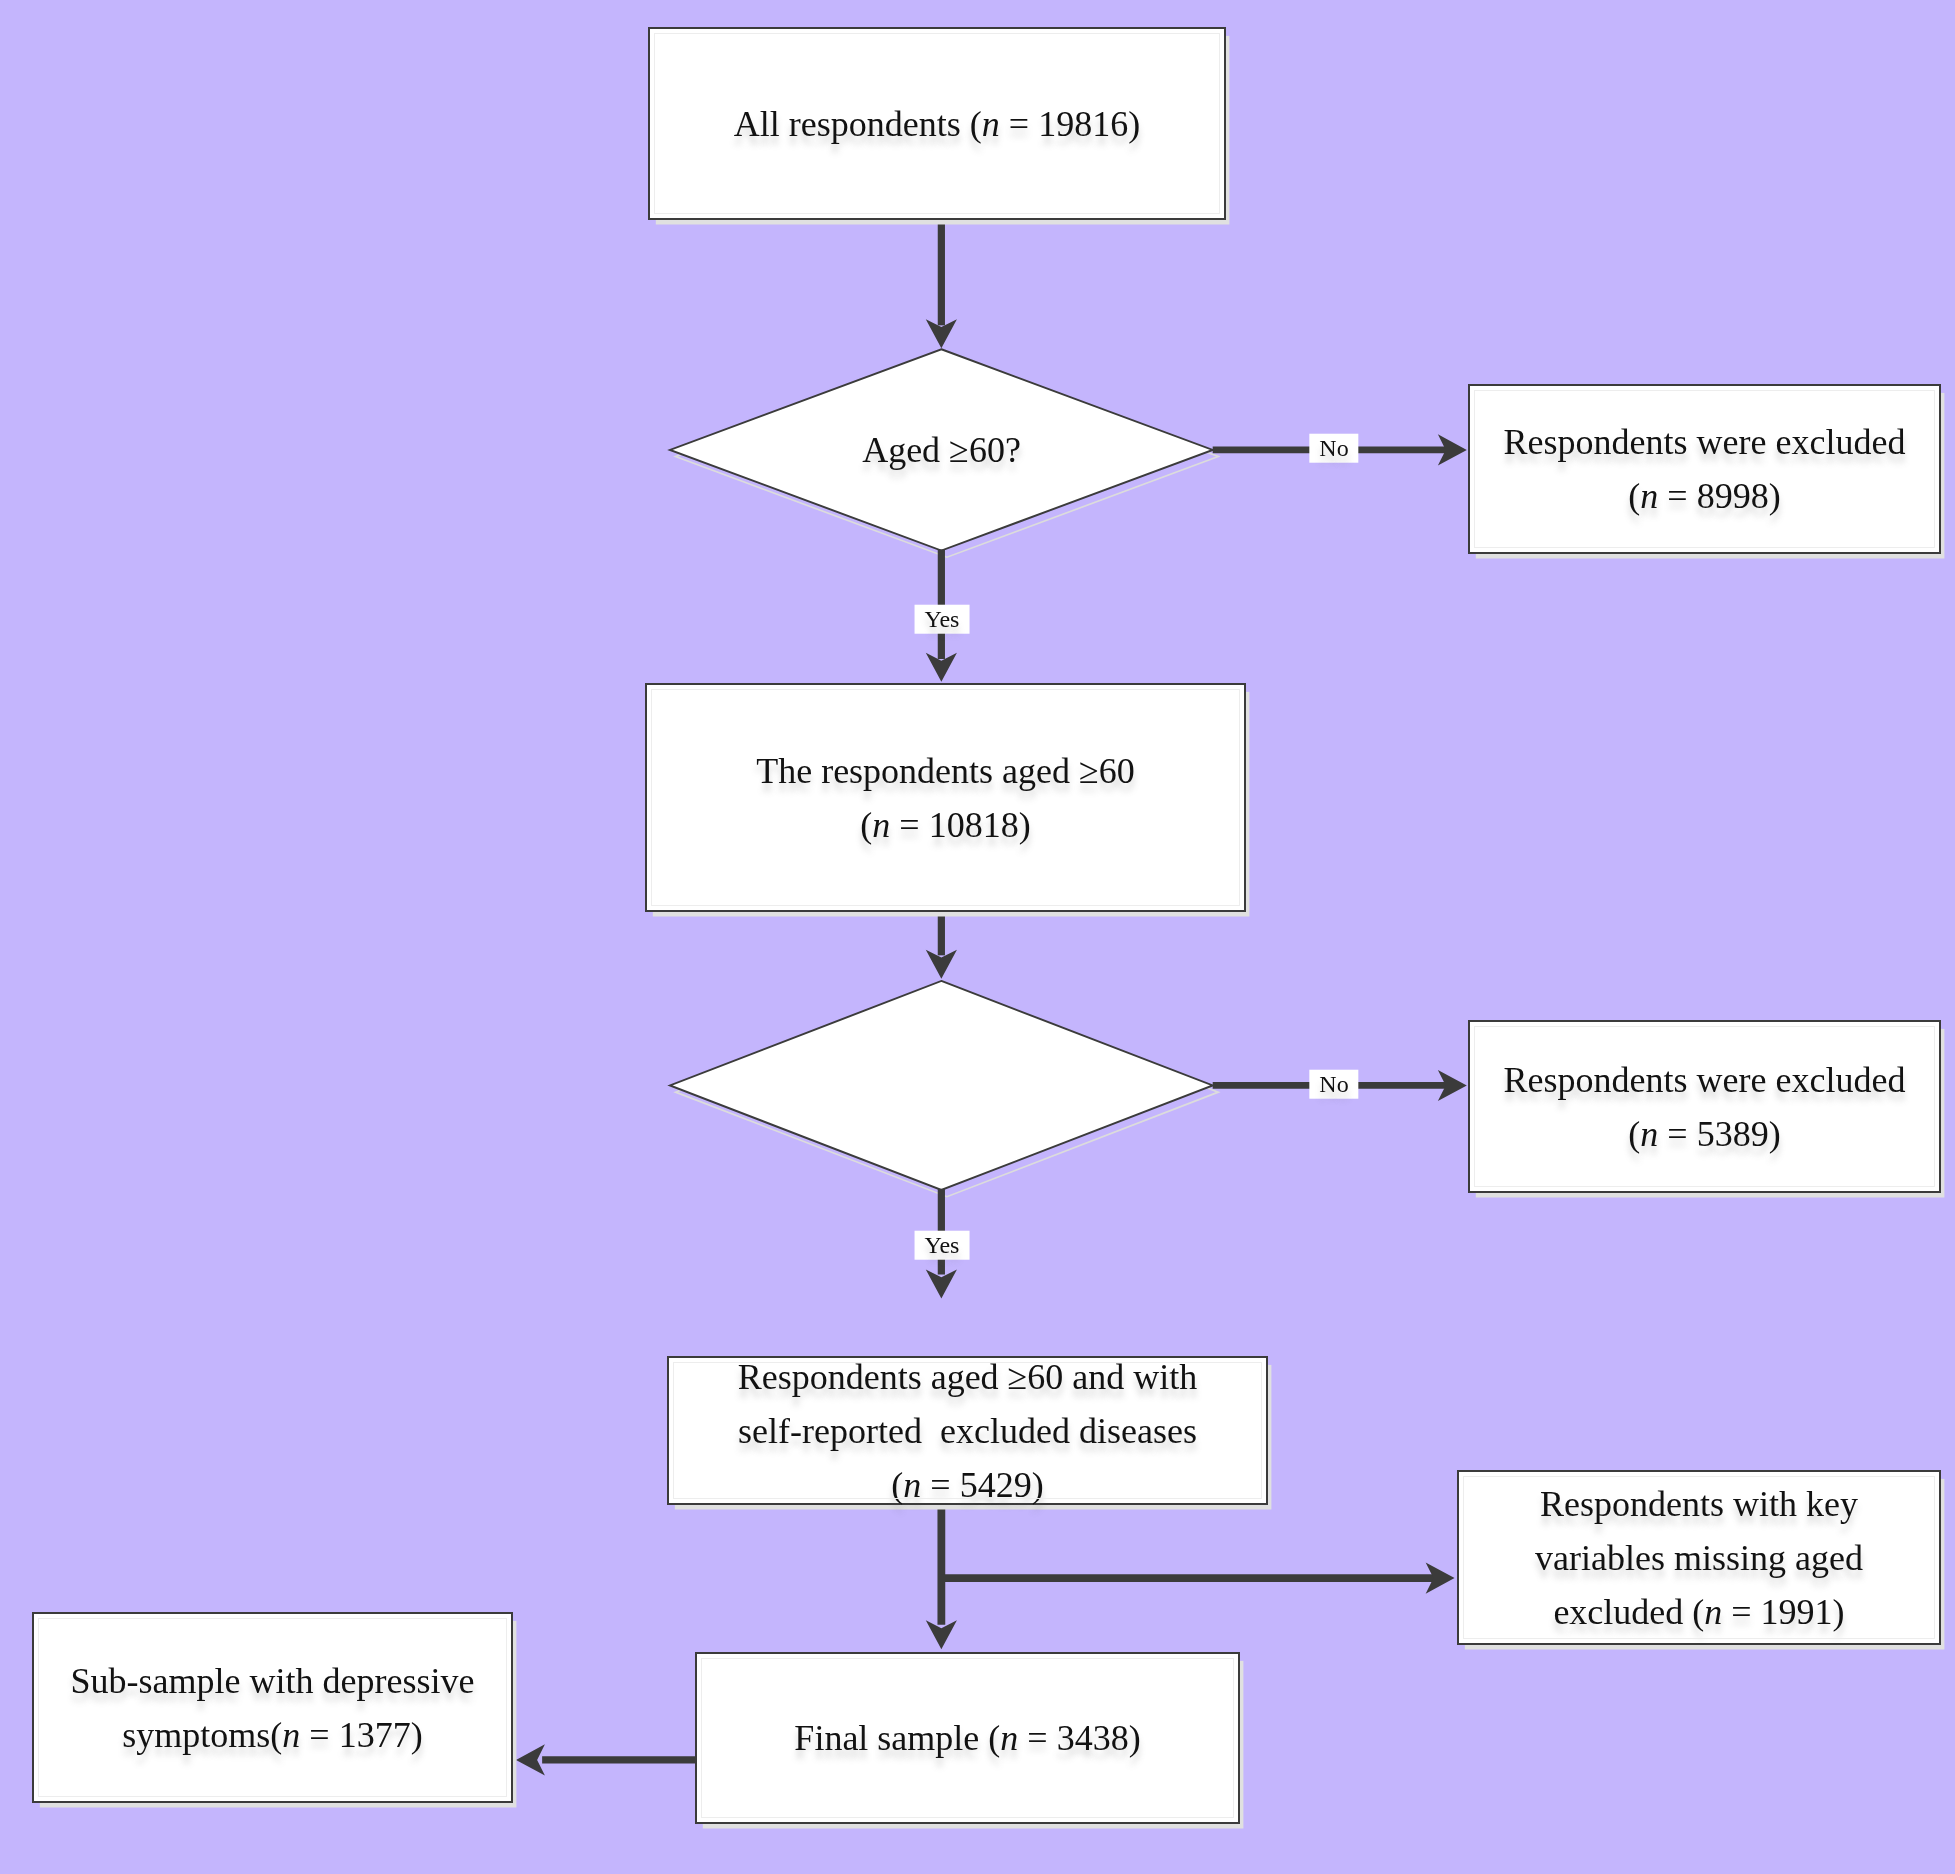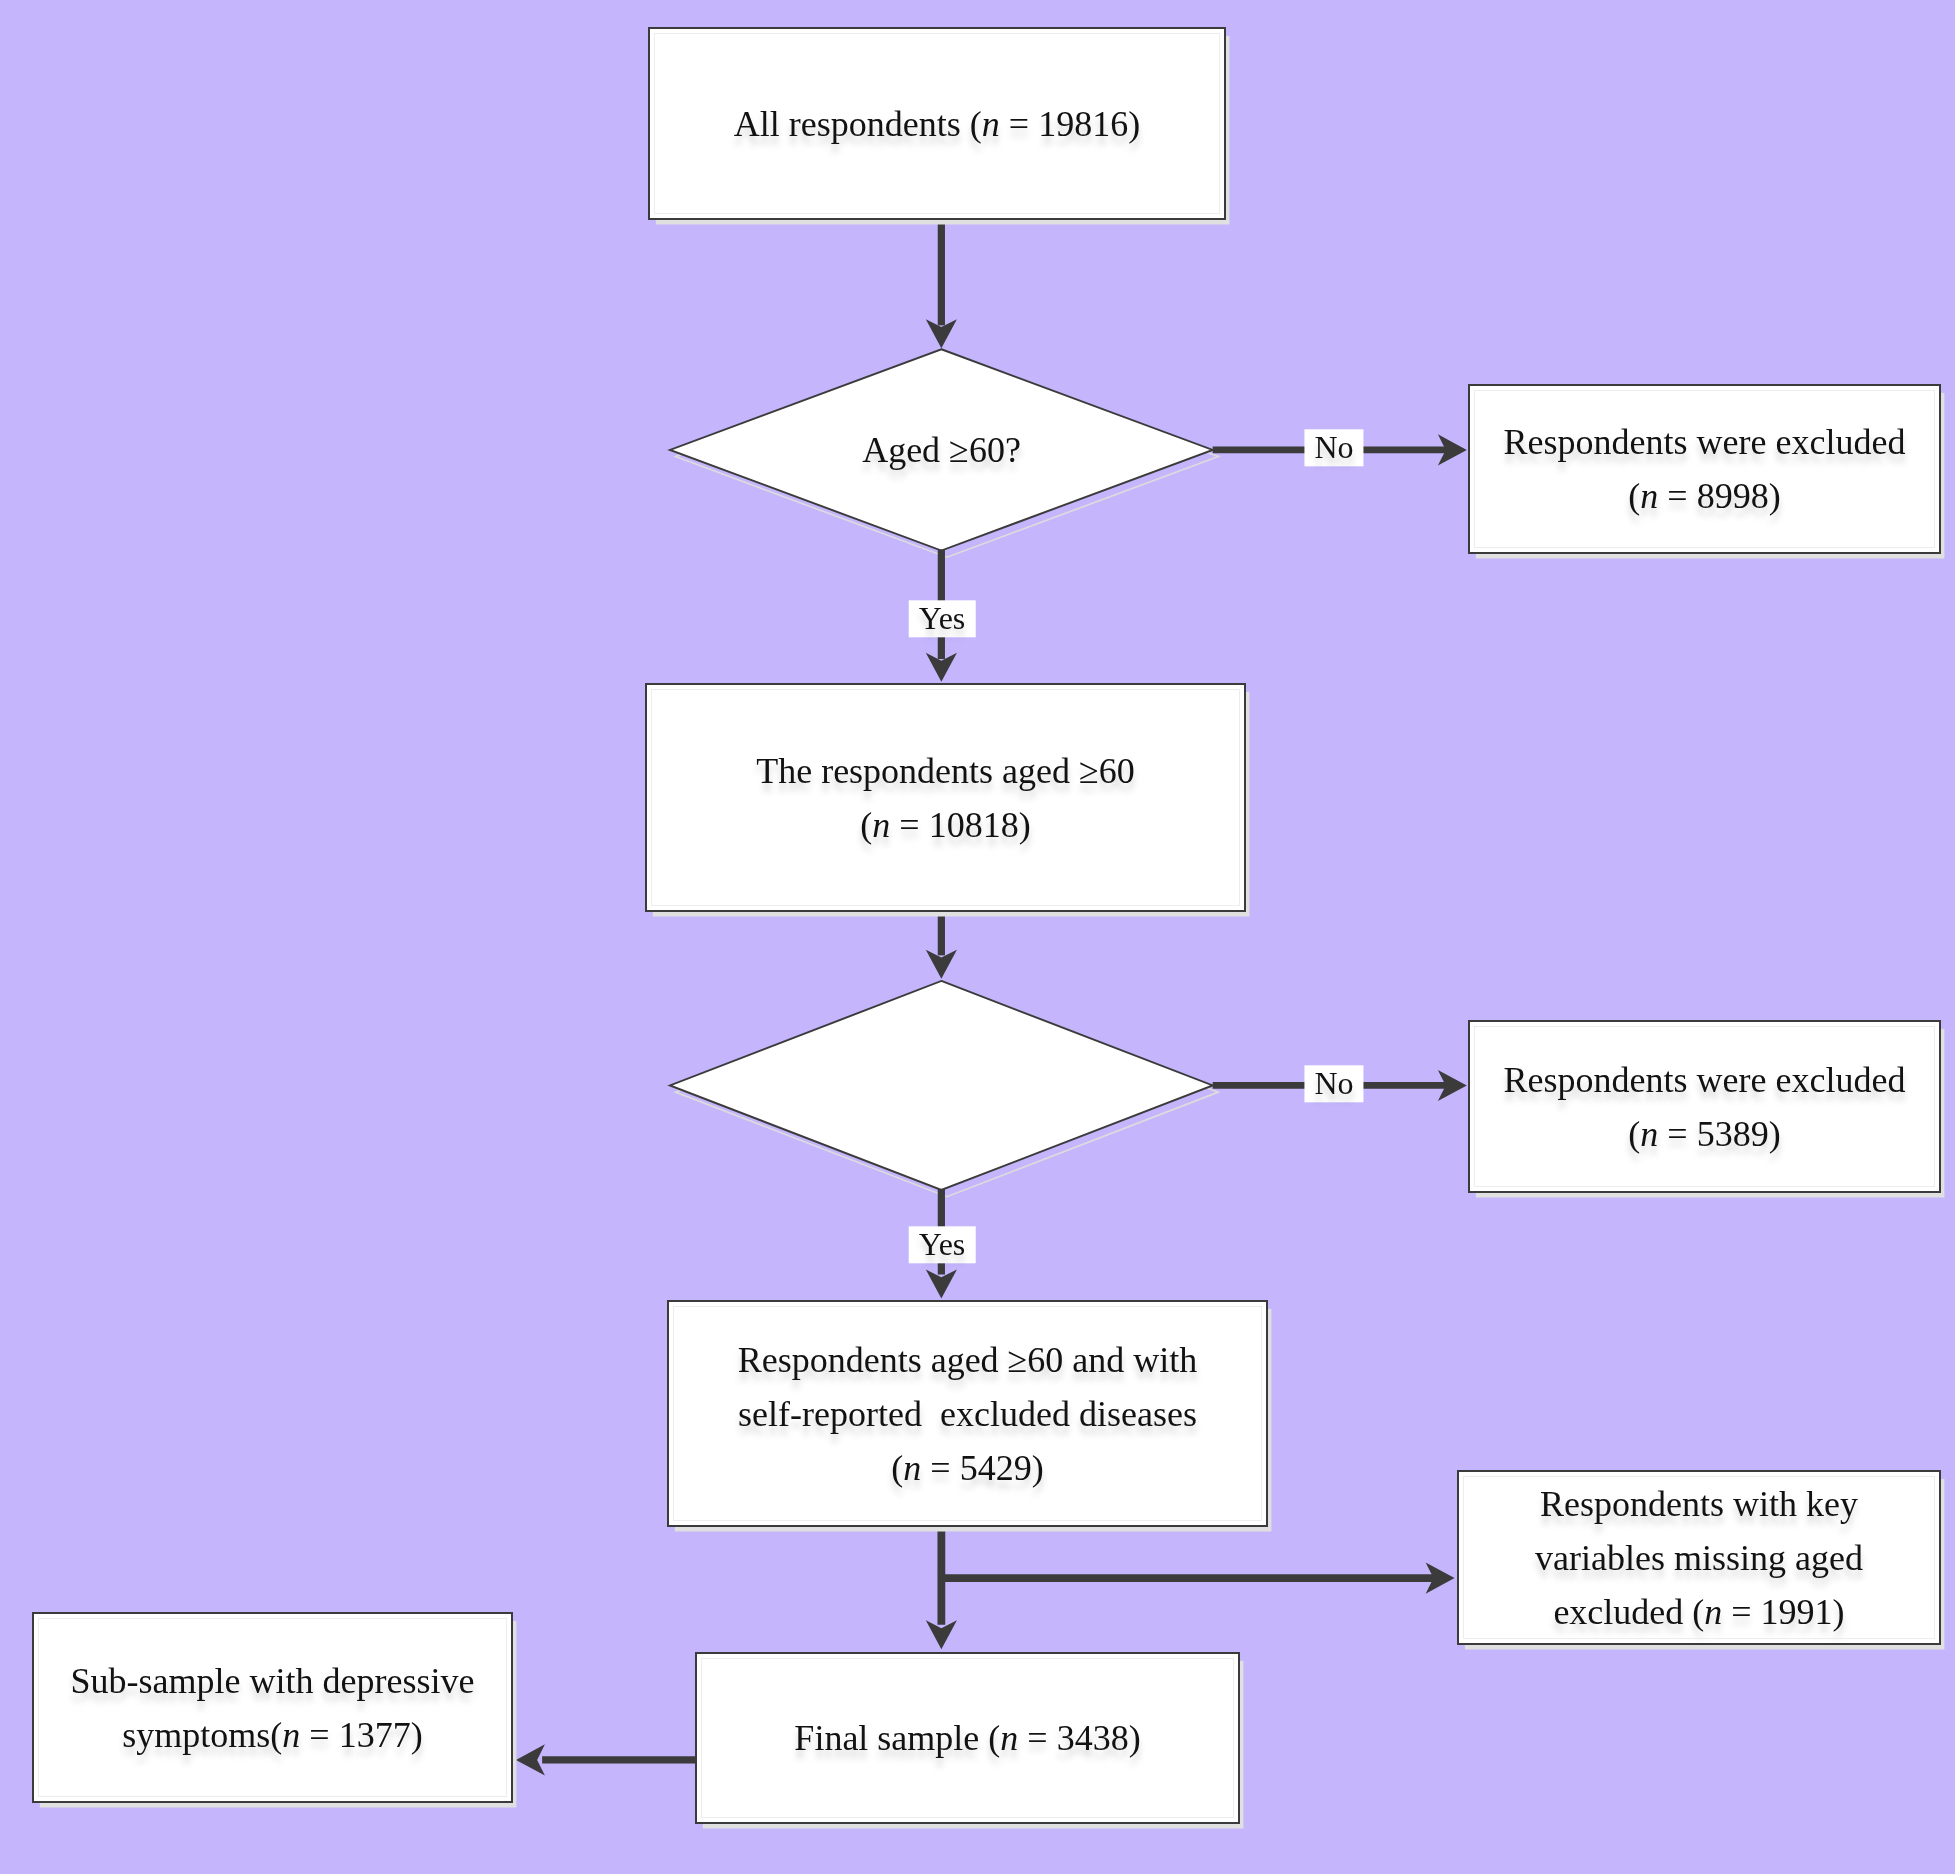--- a/index.html
+++ b/index.html
@@ -51,21 +51,21 @@
     font-size:36px;
     line-height:1.5;
     text-shadow:0 7.8px 6.7px rgba(105,105,105,0.28);
   }
   .bline i{font-style:italic;}
   .elabel{
     position:absolute;
     transform:translate(-50%,-50%);
     background:#ffffff;
     padding:1.1px 10px;
-    font-size:32px;
+    font-size:24px;
     line-height:1.1;
     text-shadow:0 7.8px 6.7px rgba(105,105,105,0.28);
   }
 </style>
 </head>
 <body>
 
 <div class="canvas">
 
   <svg class="connectors" viewBox="0 0 3516 3370">
@@ -109,21 +109,21 @@
   <div class="box" style="left:645px;top:683px;width:601px;height:229px">
     <div class="bline">The respondents aged ≥60</div>
     <div class="bline">(<i>n</i> = 10818)</div>
   </div>
 
   <div class="box" style="left:1468px;top:1020px;width:473px;height:173px">
     <div class="bline">Respondents were excluded</div>
     <div class="bline">(<i>n</i> = 5389)</div>
   </div>
 
-  <div class="box" style="left:667px;top:1300px;width:601px;height:227px">
+  <div class="box" style="left:667px;top:1356px;width:601px;height:149px">
     <div class="bline">Respondents aged ≥60 and with</div>
     <div class="bline">self-reported  excluded diseases</div>
     <div class="bline">(<i>n</i> = 5429)</div>
   </div>
 
   <div class="box" style="left:1457px;top:1470px;width:484px;height:175px">
     <div class="bline">Respondents with key</div>
     <div class="bline">variables missing aged</div>
     <div class="bline">excluded (<i>n</i> = 1991)</div>
   </div>

